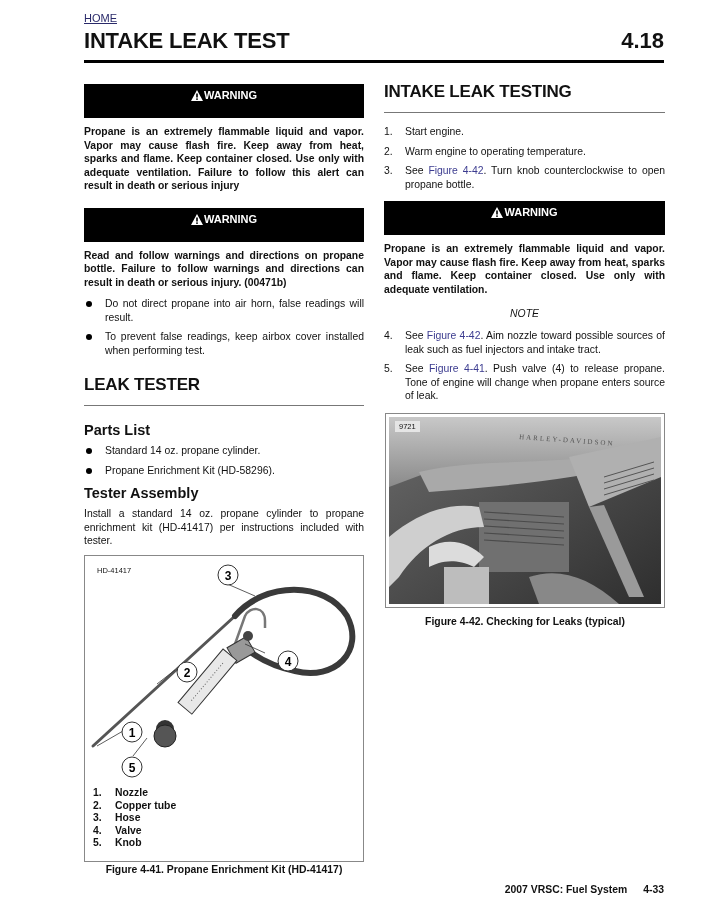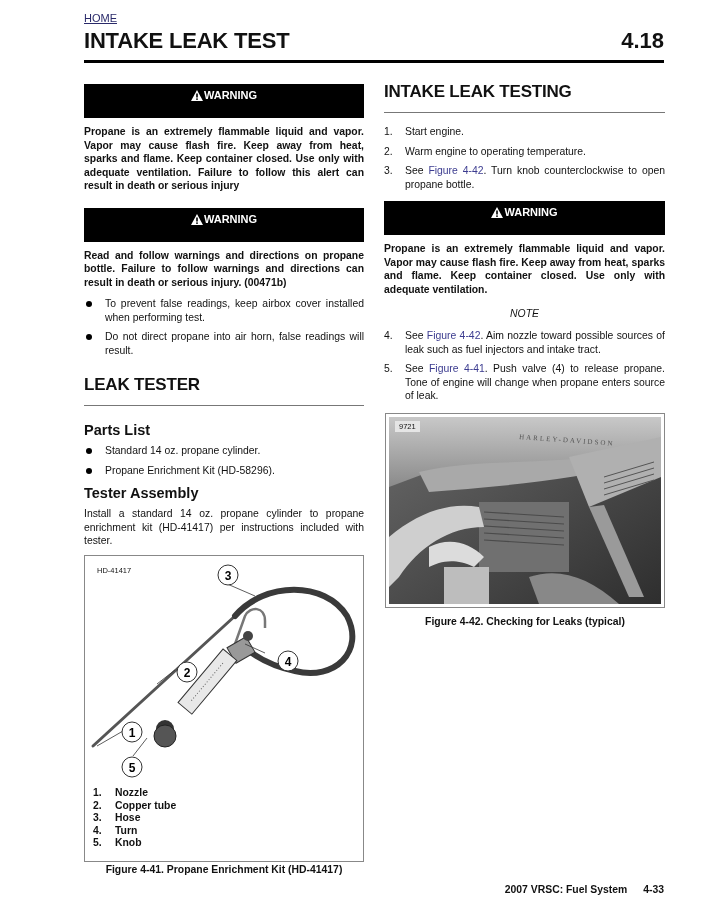--- a/index.html
+++ b/index.html
@@ -81,22 +81,22 @@
       <svg width="12" height="11" viewBox="0 0 12 11">
           <polygon points="6,0 12,11 0,11" fill="#fff"></polygon>
           <rect x="5.2" y="3.5" width="1.6" height="4" fill="#000"></rect>
           <rect x="5.2" y="8.4" width="1.6" height="1.5" fill="#000"></rect>
         </svg>
     </span><span>WARNING</span>
   </div>
   <div class="warntext">Read and follow warnings and directions on propane bottle. Failure to follow warnings and directions can result in death or serious injury. (00471b)</div>
 
   <ul class="bul">
+    <li>Do not direct propane into air horn, false readings will result.</li>
     <li>To prevent false readings, keep airbox cover installed when performing test.</li>
-    <li>Do not direct propane into air horn, false readings will result.</li>
   </ul>
 
   <h2 class="sec" style="margin-top:18px;">LEAK TESTER</h2>
   <h3 class="sub" style="margin-top:16px;">Parts List</h3>
   <ul class="bul" style="margin-top:4px;">
     <li>Standard 14 oz. propane cylinder.</li>
     <li>Propane Enrichment Kit (HD-58296).</li>
   </ul>
   <h3 class="sub" style="margin-top:8px;">Tester Assembly</h3>
   <div class="para">Install a standard 14 oz. propane cylinder to propane enrichment kit (HD-41417) per instructions included with tester.</div>
@@ -158,21 +158,21 @@
     <div class="ln">
         <span class="n">2.</span>
         <span>Copper tube</span>
       </div>
     <div class="ln">
         <span class="n">3.</span>
         <span>Hose</span>
       </div>
     <div class="ln">
         <span class="n">4.</span>
-        <span>Turn</span>
+        <span>Valve</span>
       </div>
     <div class="ln">
         <span class="n">5.</span>
         <span>Knob</span>
       </div>
   </div>
 </div>
 <div id="fig41-cap" class="abs">Figure 4-41. Propane Enrichment Kit (HD-41417)</div>
 
 <div id="col-right" class="col">

